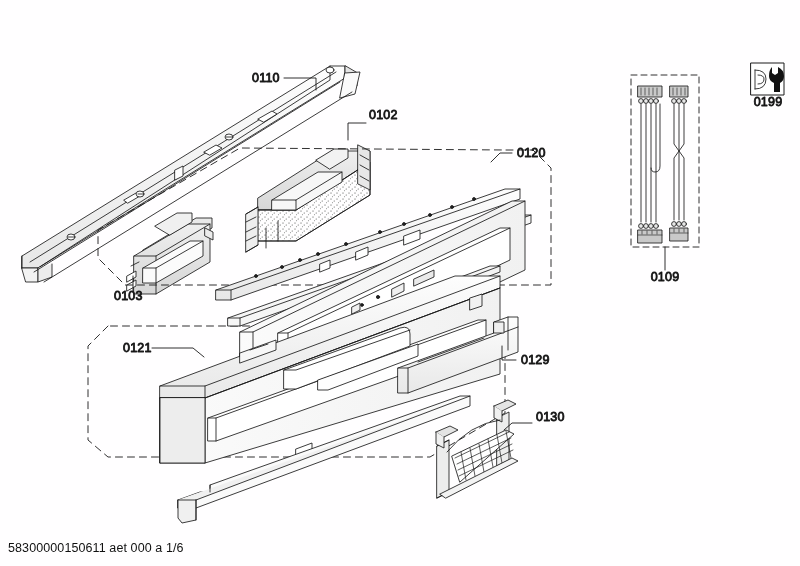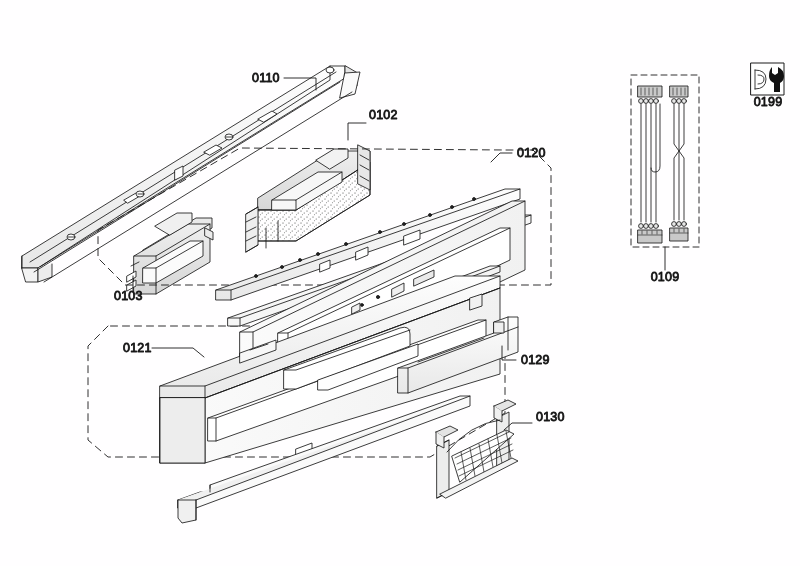--- a/index.html
+++ b/index.html
@@ -353,14 +353,15 @@
         <text class="lbl" x="123" y="352" text-anchor="start">0121</text>
         <text class="lbl" x="521" y="364" text-anchor="start">0129</text>
         <text class="lbl" x="536" y="421" text-anchor="start">0130</text>
         <text class="lbl" x="665" y="281" text-anchor="middle">0109</text>
         <text class="lbl" x="768" y="106" text-anchor="middle">0199</text>
       </g>
 
     </g>
   </svg>
 
+  <div class="footer-text">58300000150611 aet 000 a 1/6</div>
 
 </div>
 
 </body></html>

